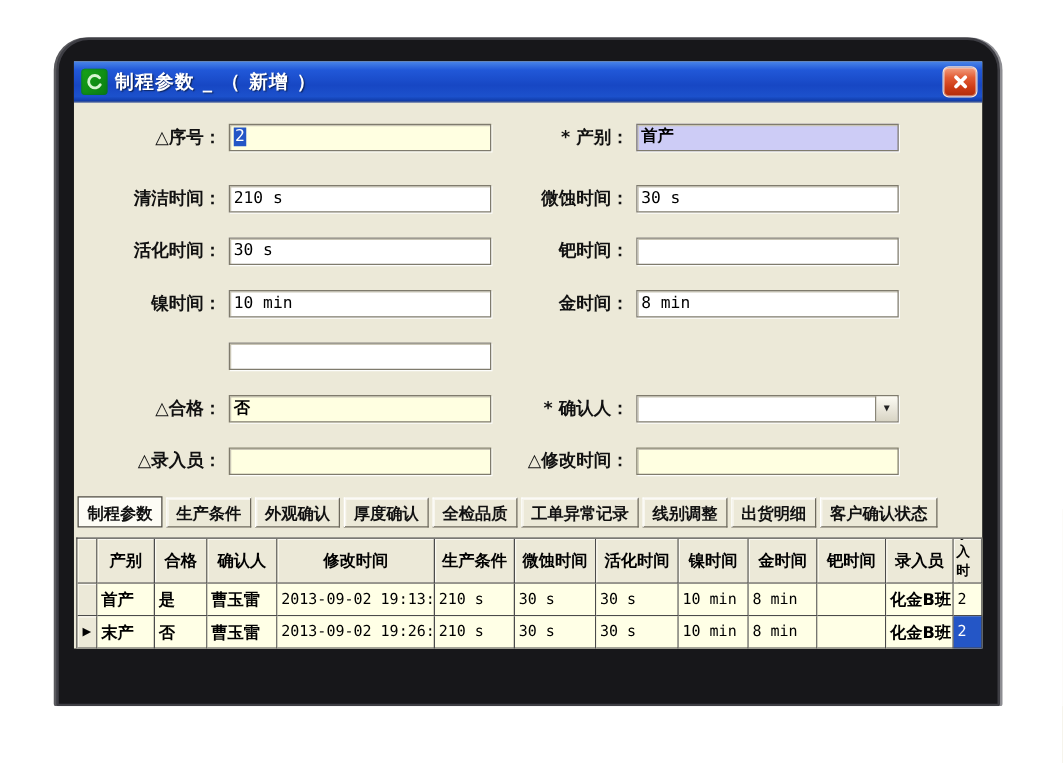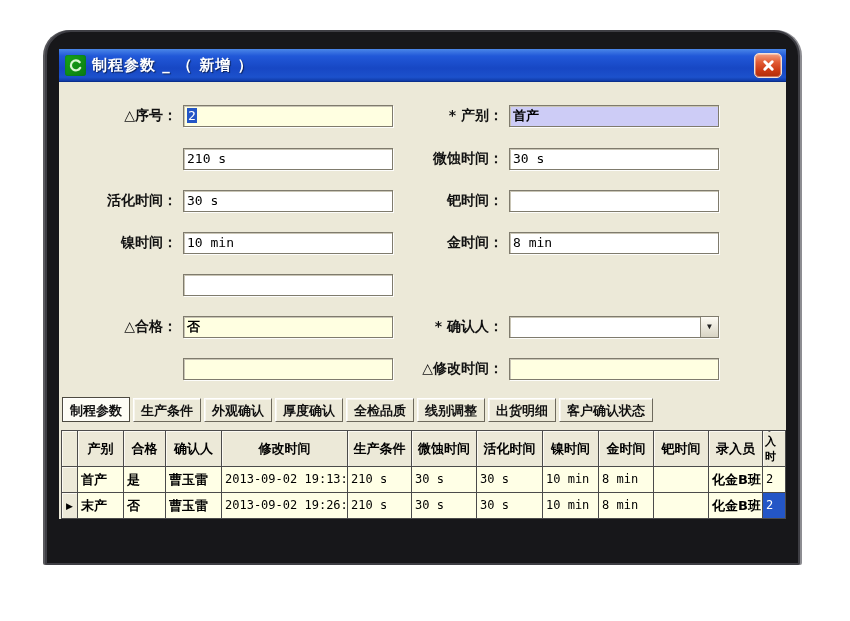--- a/index.html
+++ b/index.html
@@ -130,28 +130,29 @@
             </svg>
           </div>
           <span class="title-text">制程参数 _ （ 新增 ）</span>
           <div class="close-btn">
             <svg width="13" height="13" viewBox="0 0 14 14">
               <path class="close-x" d="M3 3 L11 11 M11 3 L3 11" fill="none"></path>
             </svg>
           </div>
         </div>
 
-        <div class="frow" style="top:56px">
+        <div class="frow" style="top:50px">
           <span class="flabel l">△序号：</span>
           <div class="finput l bg-yellow"><span class="sel-char">2</span></div>
           <span class="flabel r">* 产别：</span>
           <div class="finput r cjk bg-lav">首产</div>
         </div>
 
         <div class="frow" style="top:99px">
+          <span class="flabel l">清洁时间：</span>
           <div class="finput l">210 s</div>
           <span class="flabel r">微蚀时间：</span>
           <div class="finput r">30 s</div>
         </div>
 
         <div class="frow" style="top:141px">
           <span class="flabel l">活化时间：</span>
           <div class="finput l">30 s</div>
           <span class="flabel r">钯时间：</span>
           <div class="finput r"></div>
@@ -172,31 +173,33 @@
           <span class="flabel l">△合格：</span>
           <div class="finput l cjk bg-yellow">否</div>
           <span class="flabel r">* 确认人：</span>
           <div class="finput r combo">
             <span class="combo-text"></span>
             <span class="combo-arrow">▼</span>
           </div>
         </div>
 
         <div class="frow" style="top:309px">
+          <span class="flabel l">△录入员：</span>
           <div class="finput l bg-yellow"></div>
           <span class="flabel r">△修改时间：</span>
           <div class="finput r bg-yellow"></div>
         </div>
 
         <div class="tab-strip">
           <div class="tab active">制程参数</div>
           <div class="tab">生产条件</div>
           <div class="tab">外观确认</div>
           <div class="tab">厚度确认</div>
           <div class="tab">全检品质</div>
+          <div class="tab">工单异常记录</div>
           <div class="tab">线别调整</div>
           <div class="tab">出货明细</div>
           <div class="tab">客户确认状态</div>
         </div>
 
         <div class="grid">
           <div class="grow">
             <div class="gcell ghead"></div>
             <div class="gcell ghead">产别</div>
             <div class="gcell ghead">合格</div>

